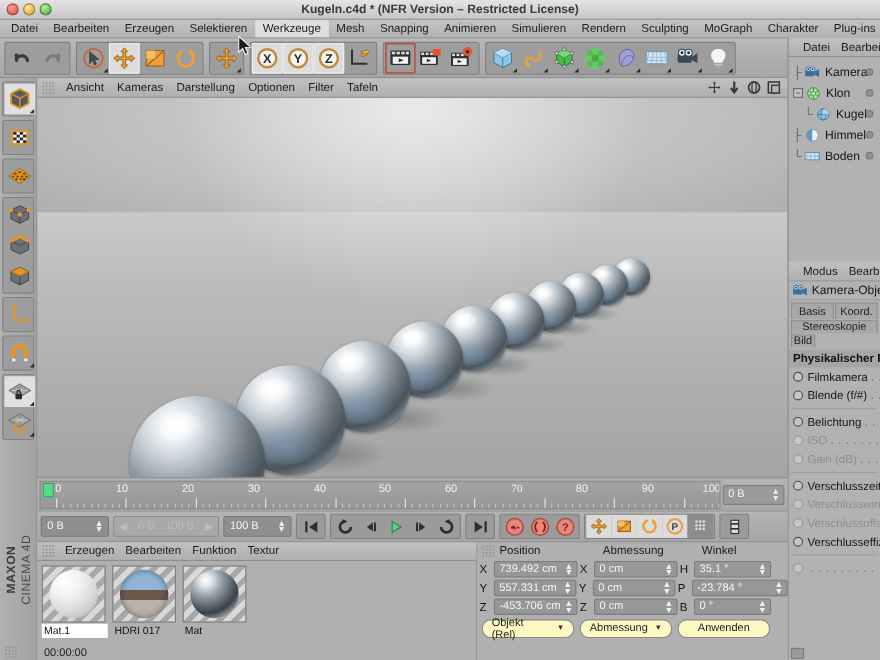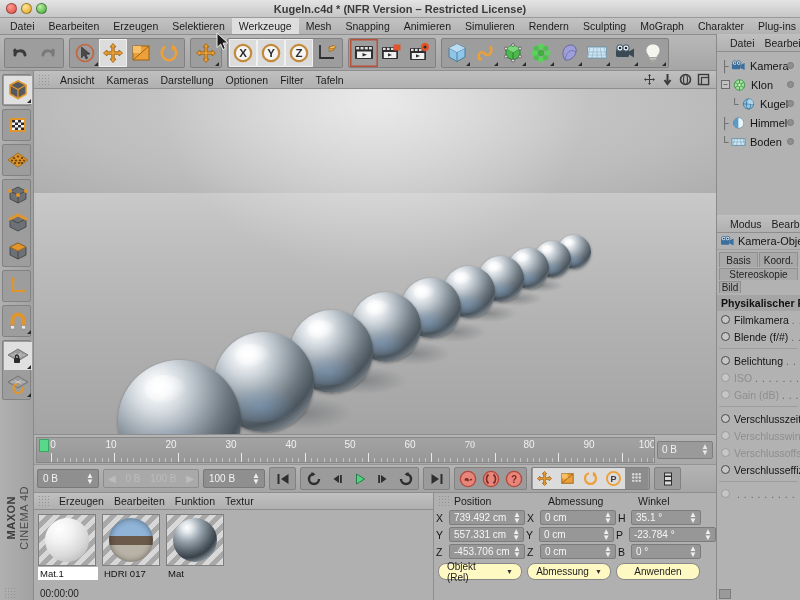--- a/index.html
+++ b/index.html
@@ -853,21 +853,21 @@
         <span class="tline">└</span>
         <svg class="obj-icon" viewBox="0 0 16 14">
           <rect x="1" y="3.5" width="14" height="7" fill="#d2e8f5" stroke="#5a86a0" stroke-width=".8"></rect>
           <path d="M1 7 L15 7 M4 3.5 L2 10.5 M7 3.5 L6 10.5 M10 3.5 L11 10.5 M13 3.5 L14.5 10.5" stroke="#7fa8bf" stroke-width=".7"></path>
         </svg>
         <span>Boden</span>
         <span class="obj-dot"></span>
       </div>
     </div>
 
-    <div class="panel-hdr" style="margin-top:62px;">
+    <div class="panel-hdr" style="margin-top:85px;">
       <div class="grip"></div>
       <div class="pm">Modus</div>
       <div class="pm">Bearbeiten</div>
     </div>
 
     <div class="attr-hdr-row">
       <svg width="15" height="13" viewBox="0 0 16 14" style="margin-right:3px; flex:0 0 auto;">
         <rect x="1" y="4.5" width="9" height="6" rx="1" fill="#3a6f9e"></rect>
         <path d="M10 6 L14.5 3.8 L14.5 11.2 L10 9 Z" fill="#3a6f9e"></path>
         <circle cx="4" cy="3.8" r="2.4" fill="#cfe6f8" stroke="#2a5a82" stroke-width=".8"></circle>

